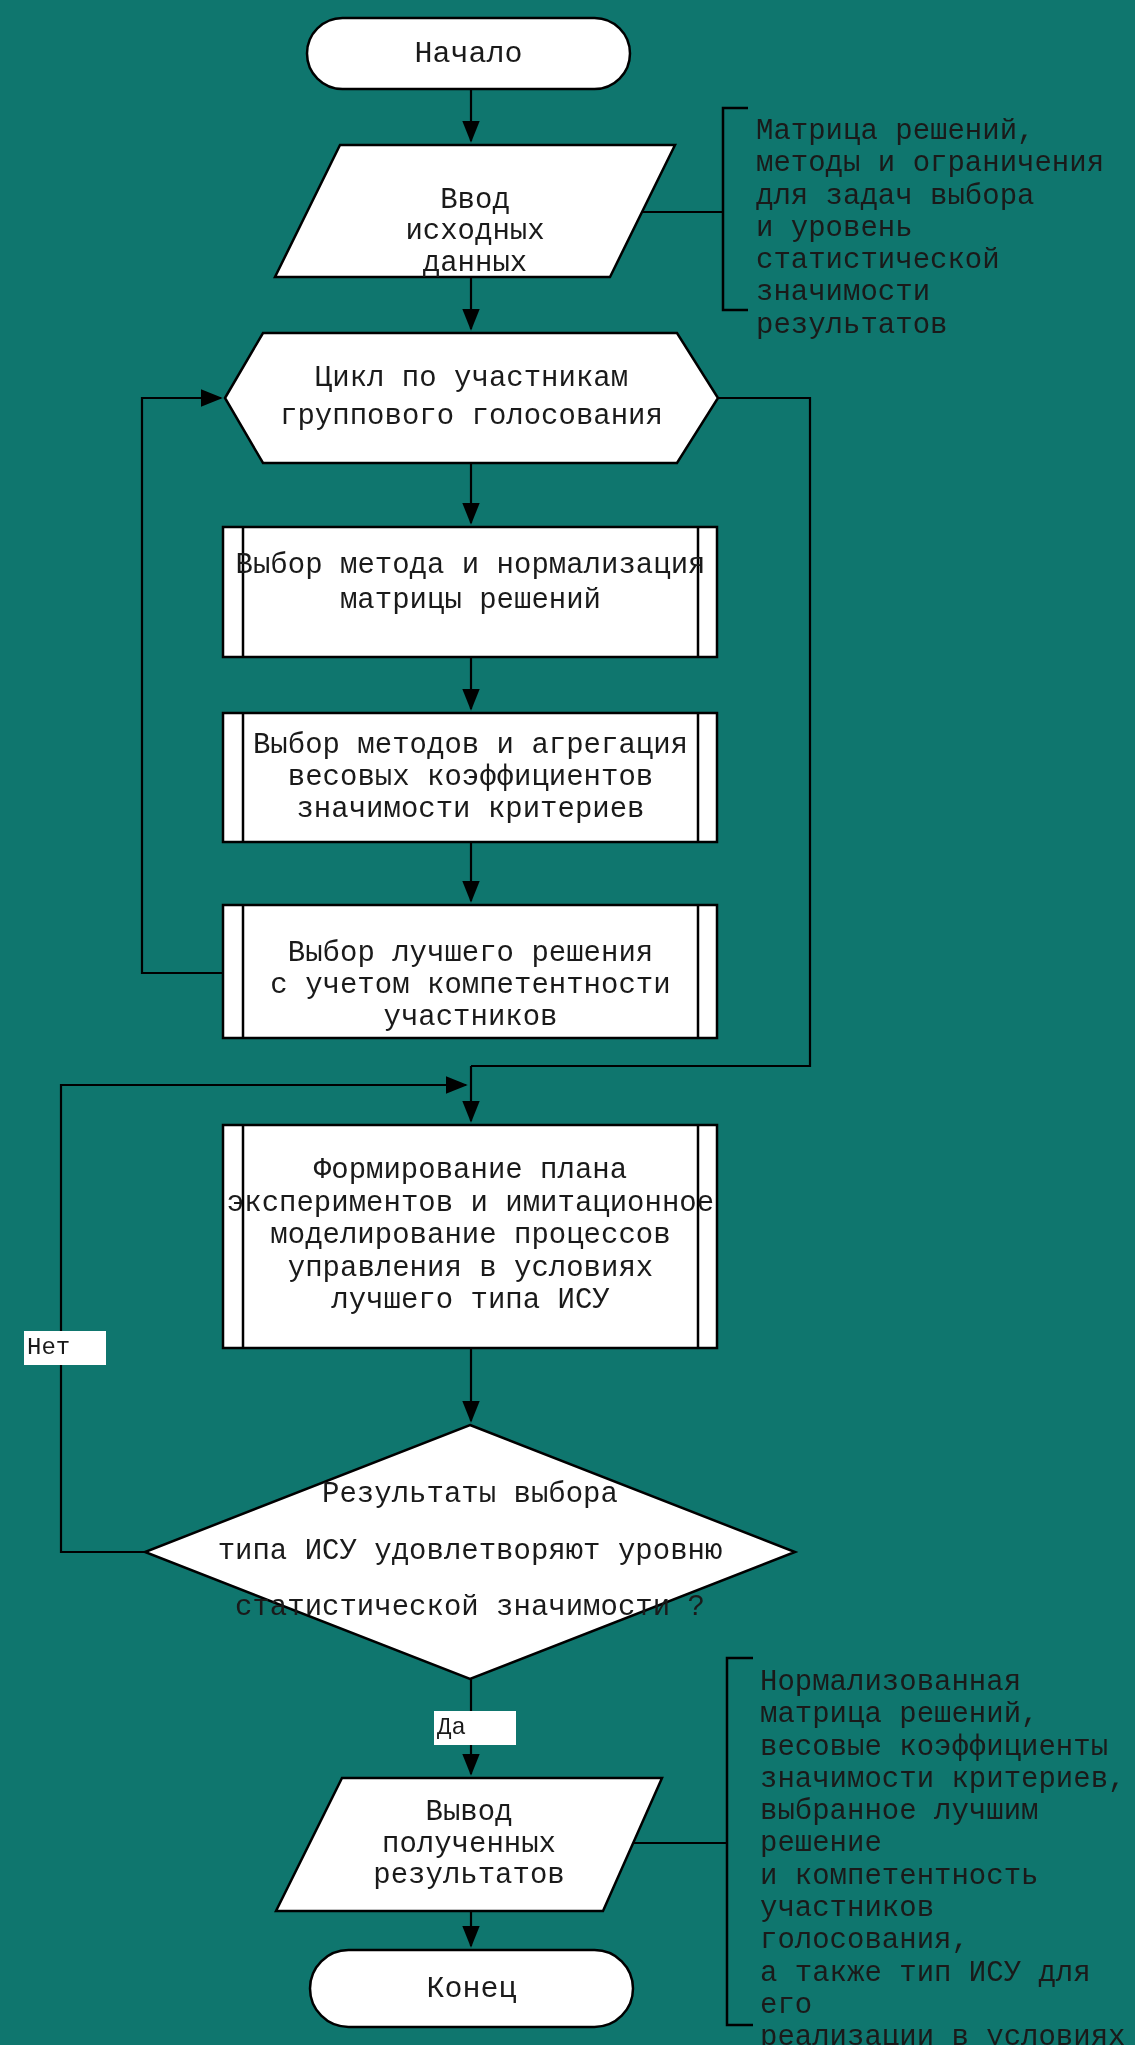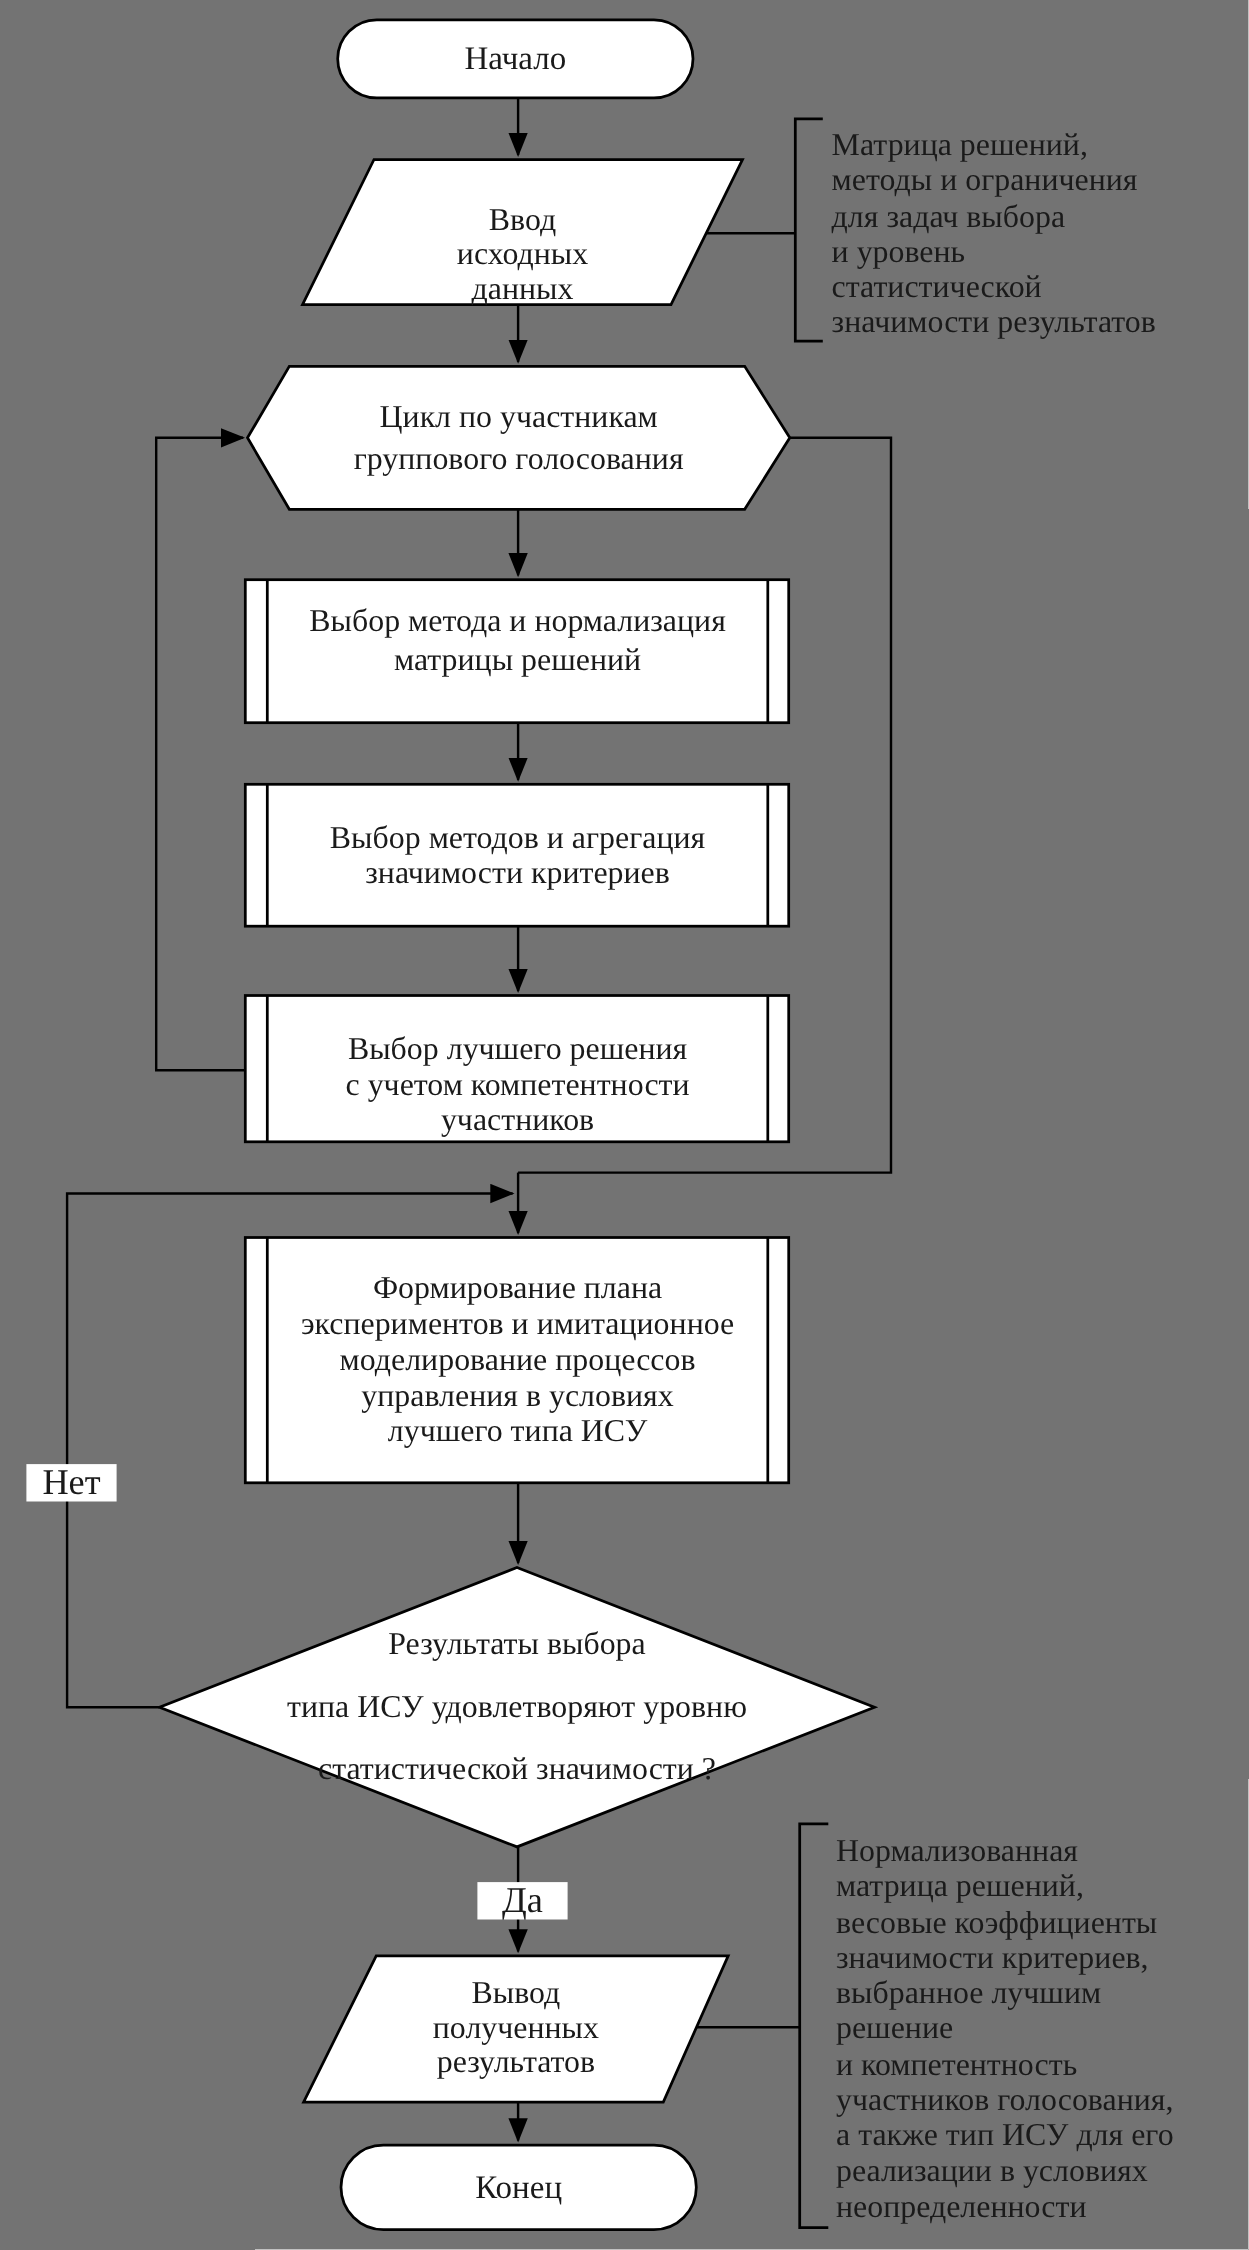--- a/index.html
+++ b/index.html
@@ -1,20 +1,20 @@
 <!DOCTYPE html>
 <html><head>
 <meta charset="utf-8">
 <style>
   html,body{margin:0;padding:0;background:#fff;}
   #stage{
     position:relative;
     width:1135px;height:2045px;
-    background:#737373;
-    font-family:Liberation Serif, serif;
+    background:#0f766e;
+    font-family:Liberation Mono, monospace;
     color:#1a1a1a;
     overflow:hidden;
   }
   #wires{position:absolute;left:0;top:0;}
   .lbl{
     position:absolute;
     display:flex;flex-direction:column;
     justify-content:center;align-items:center;
     text-align:center;
     font-size:29px;line-height:32px;
@@ -24,24 +24,23 @@
   .terminator-lbl{font-size:30px;}
   .note{
     position:absolute;
     display:flex;flex-direction:column;
     justify-content:flex-start;align-items:flex-start;
     text-align:left;
     font-size:29px;line-height:32.3px;
   }
   .edge-lbl{
     position:absolute;
-    font-size:33px;line-height:34px;
+    font-size:24px;line-height:34px;
     background:#ffffff;
     padding:0 3px;
-    text-align:center;
   }
 </style>
 </head>
 <body>
 
 <div id="stage">
 
   <svg id="wires" width="1135" height="2045" viewBox="0 0 1135 2045">
     <defs>
       <marker id="arr" markerWidth="11" markerHeight="9" refX="9.2" refY="4" orient="auto" markerUnits="strokeWidth">
@@ -121,20 +120,21 @@
     <span>группового голосования</span>
   </div>
 
   <div class="lbl" style="left:243px;top:518px;width:455px;height:130px;line-height:35px;">
     <span>Выбор метода и нормализация</span>
     <span>матрицы решений</span>
   </div>
 
   <div class="lbl" style="left:243px;top:713px;width:455px;height:129px;">
     <span>Выбор методов и агрегация</span>
+    <span>весовых коэффициентов</span>
     <span>значимости критериев</span>
   </div>
 
   <div class="lbl" style="left:243px;top:905px;width:455px;height:162px;">
     <span>Выбор лучшего решения</span>
     <span>с учетом компетентности</span>
     <span>участников</span>
   </div>
 
   <div class="lbl" style="left:243px;top:1125px;width:455px;height:223px;line-height:32.6px;">

